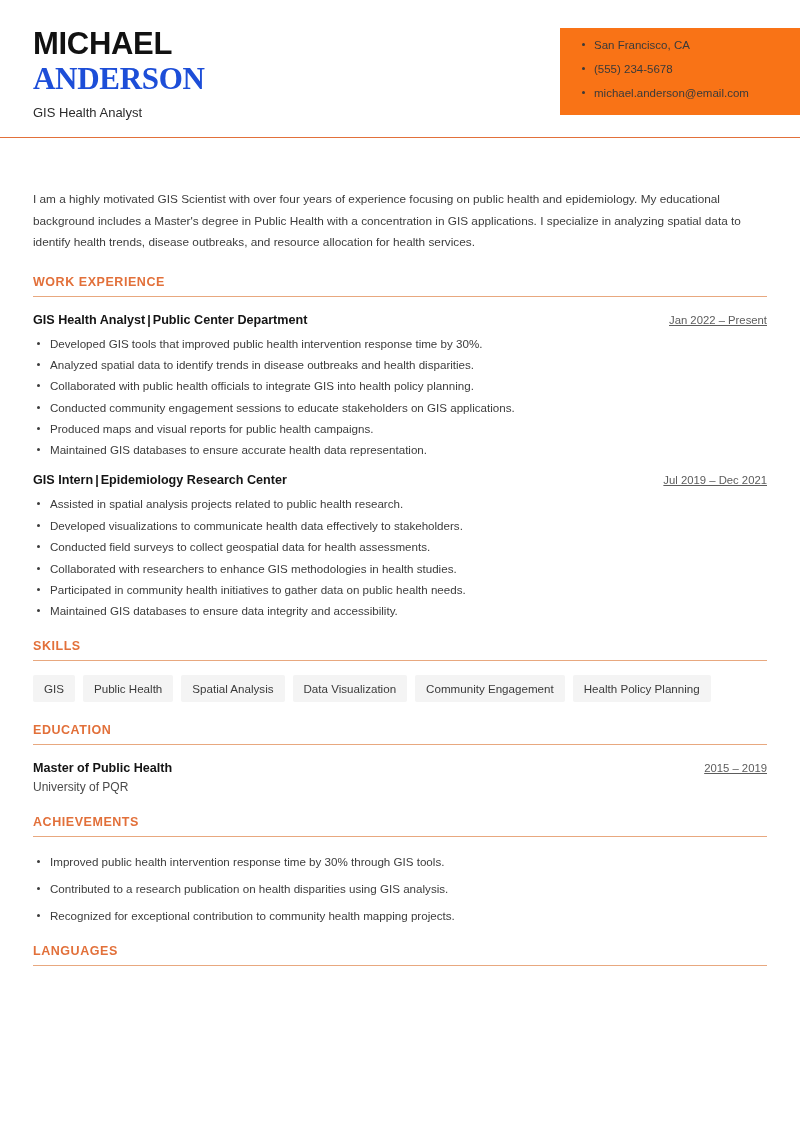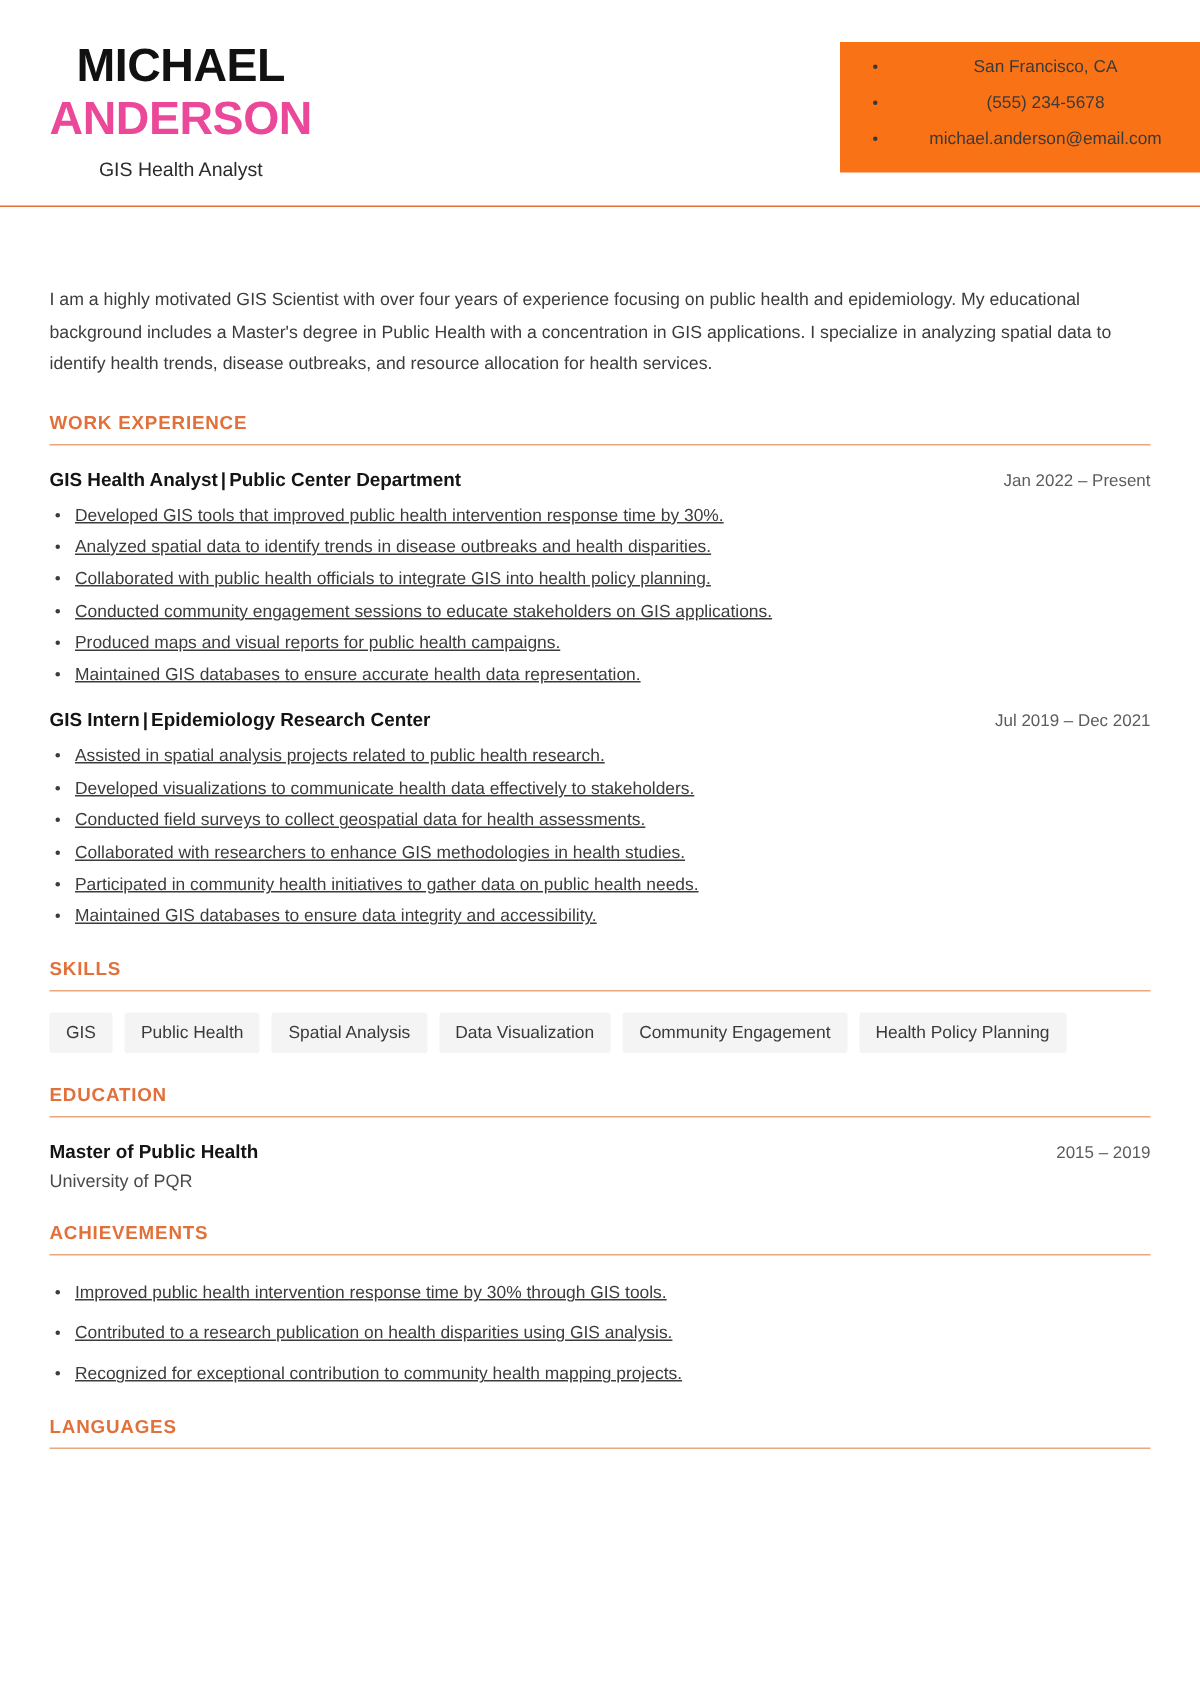--- a/index.html
+++ b/index.html
@@ -14,21 +14,20 @@
     font-family: "Liberation Sans", sans-serif;
     color: #2b2b2b;
     position: relative;
     overflow: hidden;
   }
 
   
   .header {
     position: relative;
     height: 164px;
-    text-align: center;
   }
   .contact-box {
     position: absolute;
     left: 560px;
     top: 28px;
     width: 240px;
     height: 87px;
     background: #f97316;
     padding: 10px 0 10px 22px;
   }
@@ -57,21 +56,21 @@
     top: 26px;
   }
   .name-line {
     font-size: 31px;
     font-weight: bold;
     line-height: 35px;
     letter-spacing: -0.3px;
     font-stretch: condensed;
   }
   .name-first { color: #111111; }
-  .name-last  { color: #ec4899; }
+  .name-last  { color: #1d4ed8; font-family: Liberation Serif, serif; }
   .job-title {
     margin-top: 9px;
     font-size: 13px;
     color: #2b2b2b;
     line-height: 16px;
   }
   .header-rule {
     position: absolute;
     left: 0;
     top: 137px;
@@ -120,35 +119,35 @@
   }
   .entry-sep {
     font-weight: bold;
     color: #141414;
     padding: 0 2px;
   }
   .entry-date {
     font-size: 11.3px;
     color: #5c5c5c;
     white-space: nowrap;
+    text-decoration: underline;
   }
 
   ul.bullets {
     list-style: none;
     margin: 9px 0 0 0;
     padding: 0;
   }
   ul.bullets li {
     position: relative;
     font-size: 11.6px;
     line-height: 15px;
     color: #3c3c3c;
     padding-left: 17px;
     margin-bottom: 6.4px;
-    text-decoration: underline;
   }
   ul.bullets li .bdot {
     position: absolute;
     left: 4px;
     top: 6px;
     width: 3px;
     height: 3px;
     border-radius: 50%;
     background: #3c3c3c;
   }

